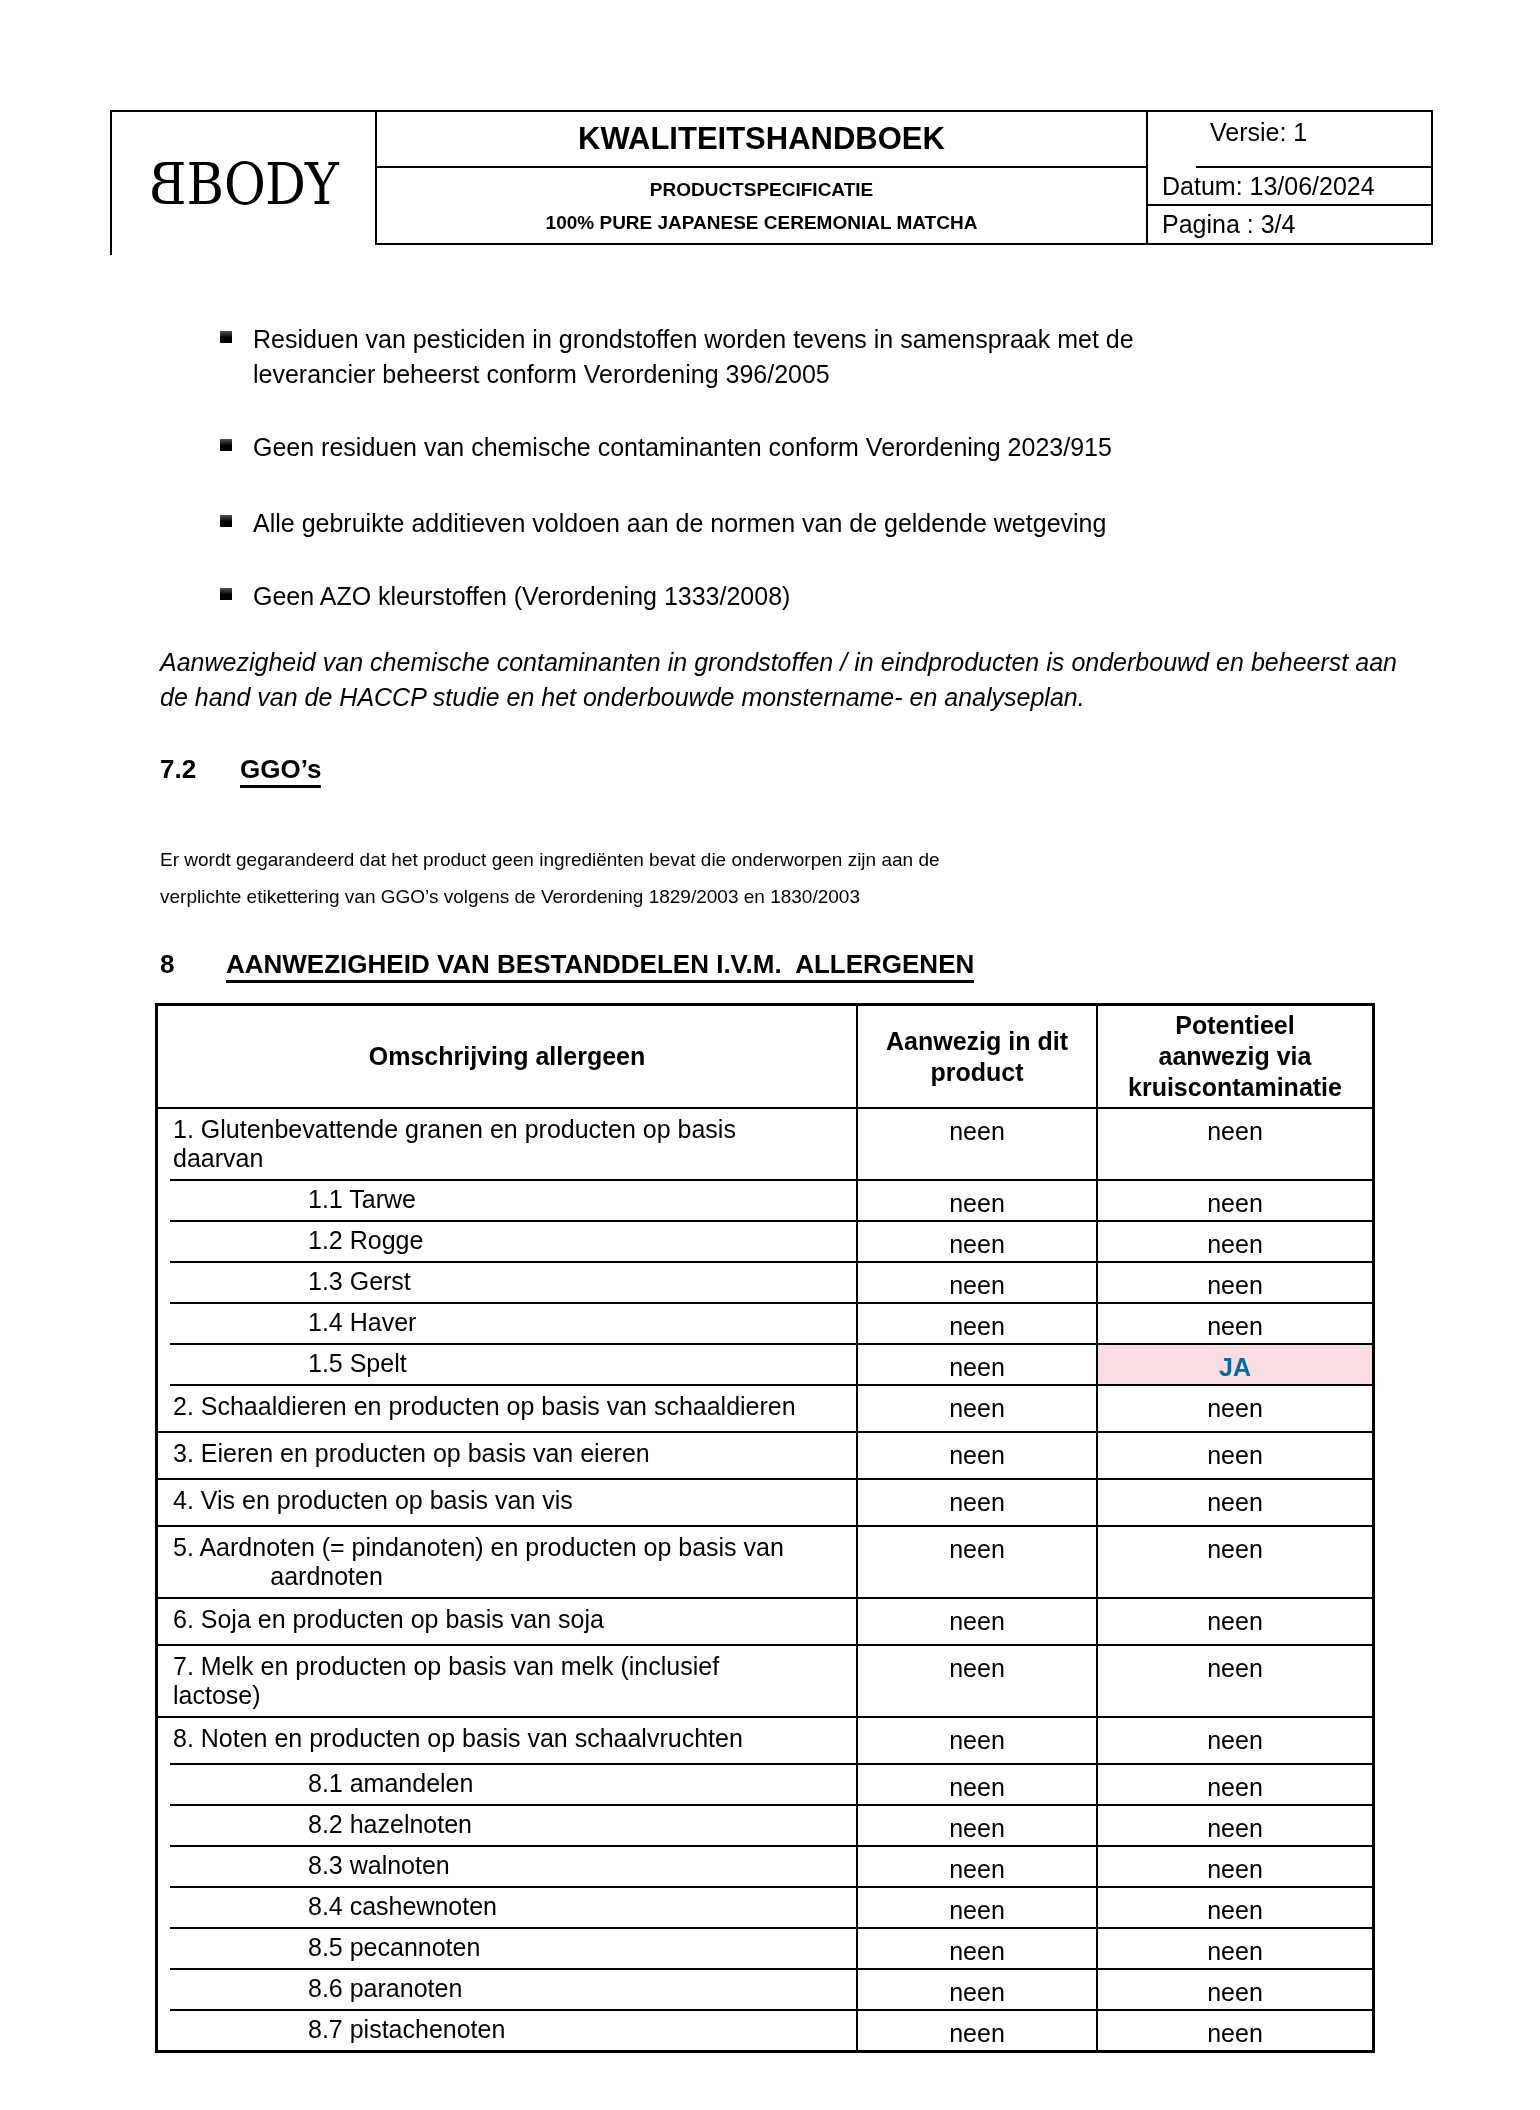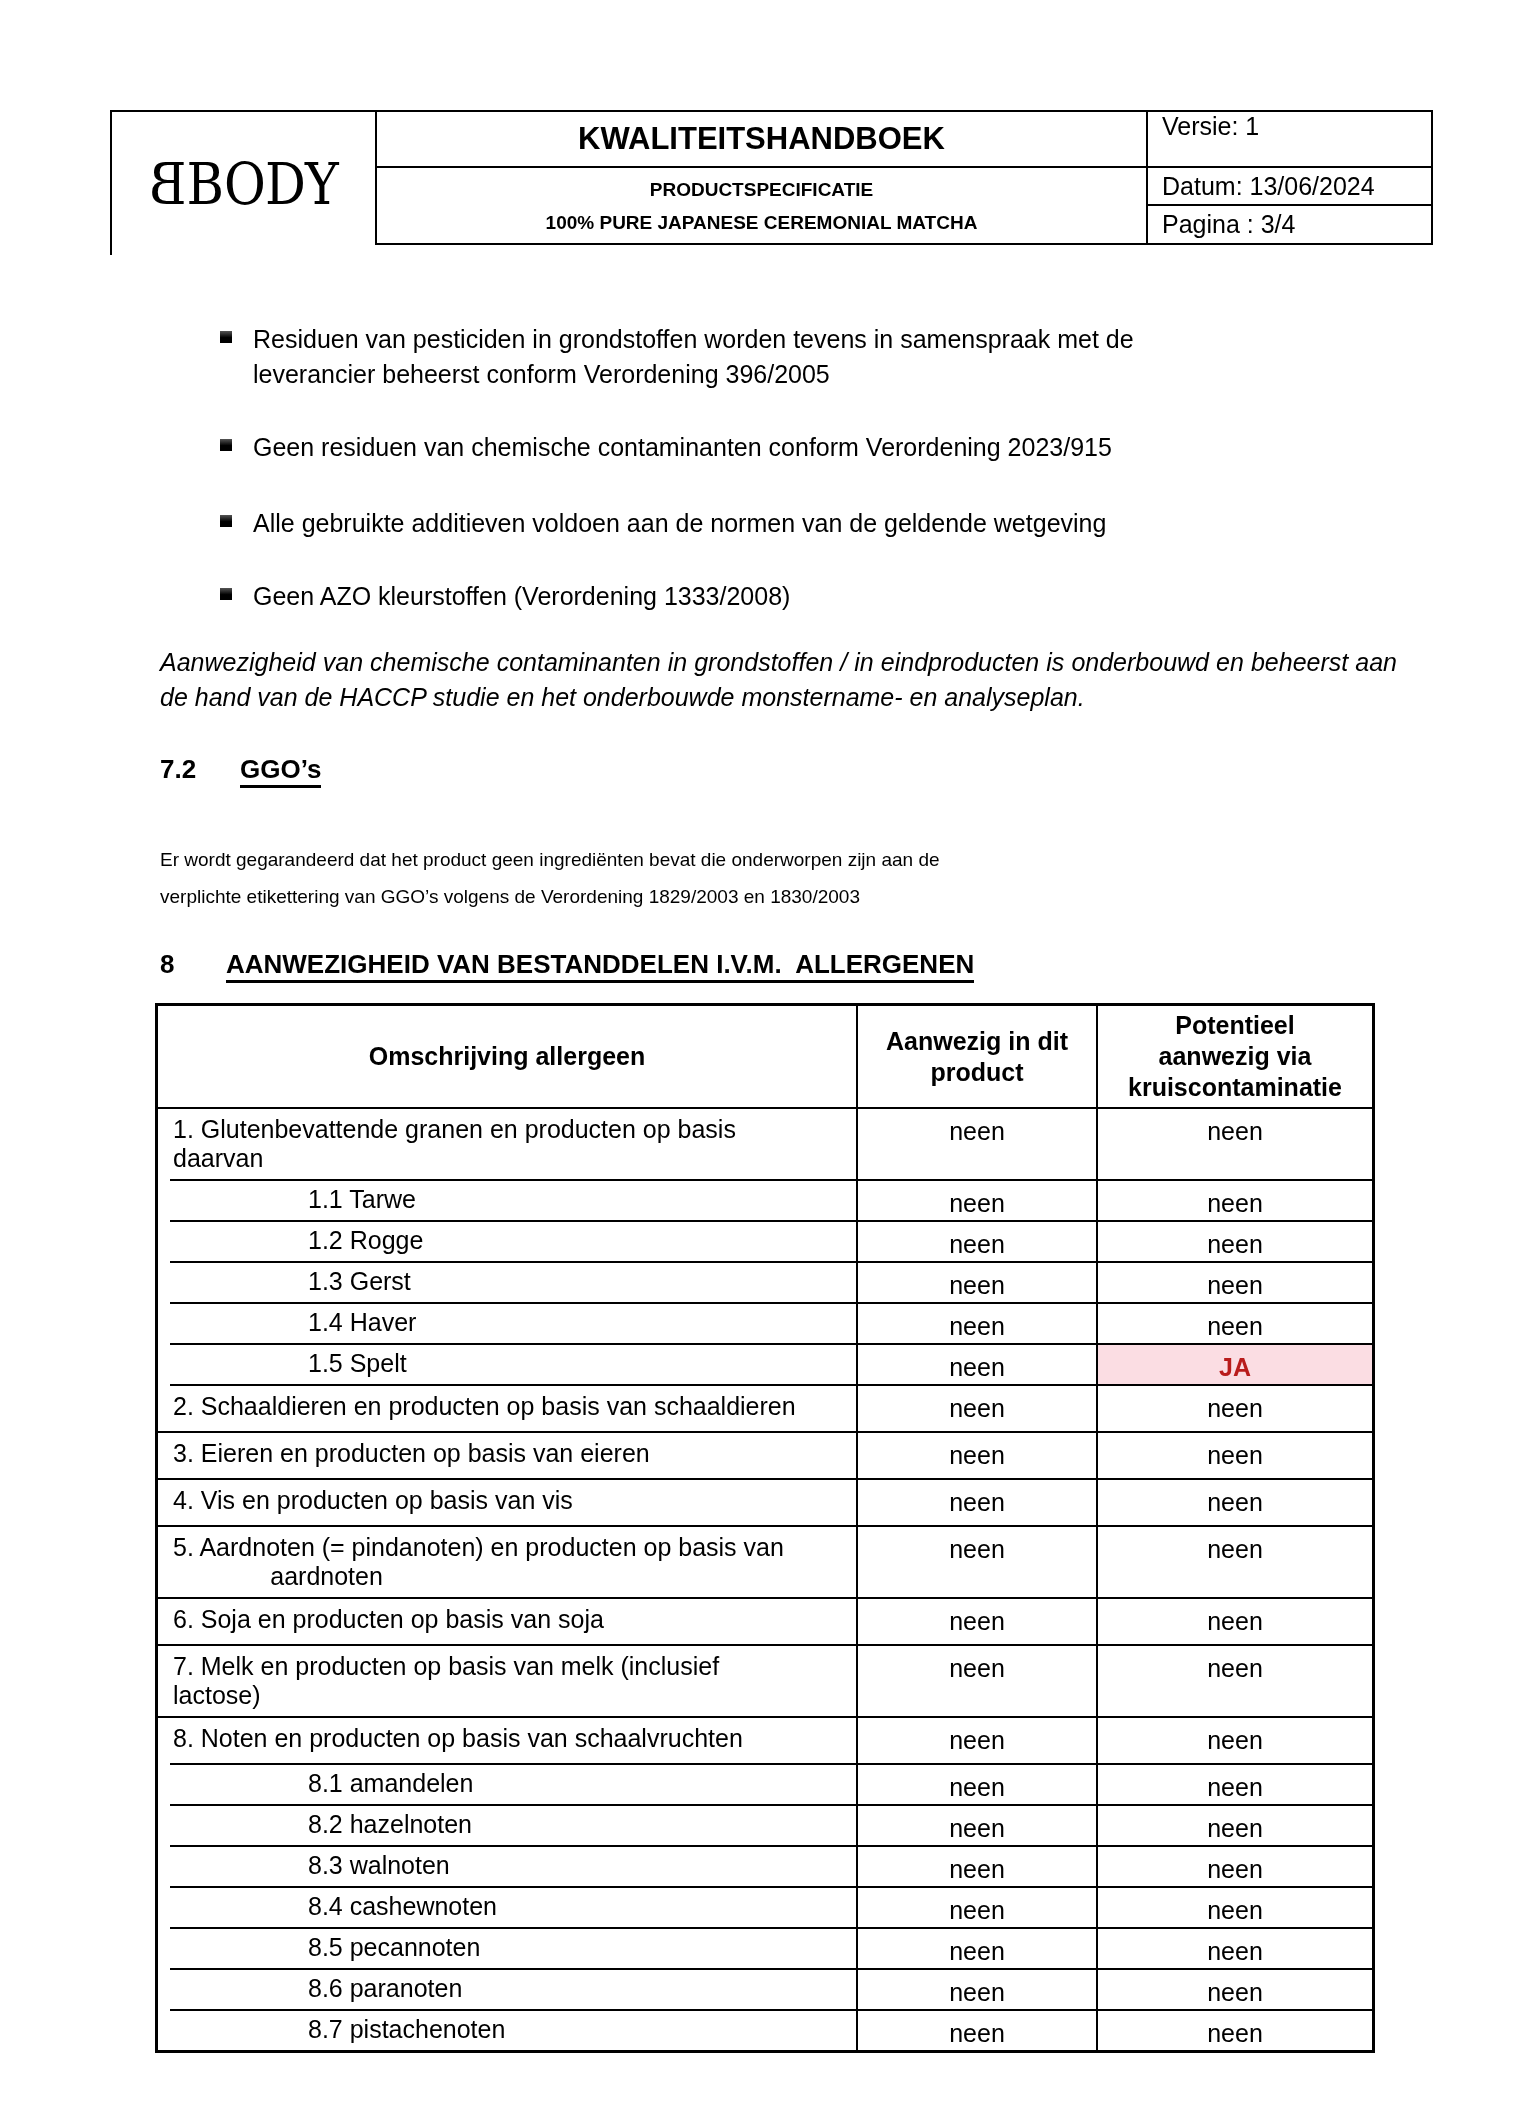--- a/index.html
+++ b/index.html
@@ -20,21 +20,21 @@
   }
   .logo-inner { transform:scaleX(.88); transform-origin:center; white-space:nowrap; }
   .logo-b-rev { display:inline-block; transform:scaleX(-1); }
   .hdr-mid { width:773px; height:135px; border:2px solid #000; }
   .hdr-title { height:56px; border-bottom:2px solid #000; display:flex; align-items:center; justify-content:center;
                font-size:31px; font-weight:bold; }
   .hdr-sub { height:75px; display:flex; flex-direction:column; align-items:center; justify-content:center; }
   .hdr-sub div { font-size:19px; font-weight:bold; line-height:33px; text-align:center; }
   .hdr-right { width:285px; height:135px; border-top:2px solid #000; border-right:2px solid #000; border-bottom:2px solid #000; }
   .hr-cell { padding-left:14px; font-size:25px; display:flex; align-items:center; }
-  .hr-cell.r1 { height:56px; align-items:flex-start; border-bottom:2px solid #000; }
+  .hr-cell.r1 { height:56px; align-items:flex-start; padding-top:6px; border-bottom:2px solid #000;margin-left:48px; }
   .hr-cell.r2 { height:38px; border-bottom:2px solid #000; }
   .hr-cell.r3 { height:37px; }
 
   
   .bullet { position:absolute; left:220px; width:1175px; display:flex; }
   .bullet .blt { width:12px; height:12px; background:#111; margin-top:9px; flex:0 0 12px;
                  background:linear-gradient(180deg,#555 0%,#000 55%); }
   .bullet .btxt { margin-left:21px; font-size:25px; line-height:35px; white-space:pre-wrap; }
   .b0 { top:322px; } .b1 { top:430px; } .b2 { top:506px; } .b3 { top:579px; }
 
@@ -153,21 +153,21 @@
           <div class="t-c3">neen</div>
         </div>
         <div class="t-row sub">
           <div class="t-c1">1.4 Haver</div>
           <div class="t-c2">neen</div>
           <div class="t-c3">neen</div>
         </div>
         <div class="t-row sub">
           <div class="t-c1">1.5 Spelt</div>
           <div class="t-c2">neen</div>
-          <div class="t-c3 hl" style="background: rgb(251, 221, 227); color: #b91c1c;">JA</div>
+          <div class="t-c3 hl" style="background: rgb(251, 221, 227); color: #0369a1;">JA</div>
         </div>
         <div class="t-row after-sub">
           <div class="t-c1">2. Schaaldieren en producten op basis van schaaldieren</div>
           <div class="t-c2">neen</div>
           <div class="t-c3">neen</div>
         </div>
         <div class="t-row">
           <div class="t-c1">3. Eieren en producten op basis van eieren</div>
           <div class="t-c2">neen</div>
           <div class="t-c3">neen</div>

